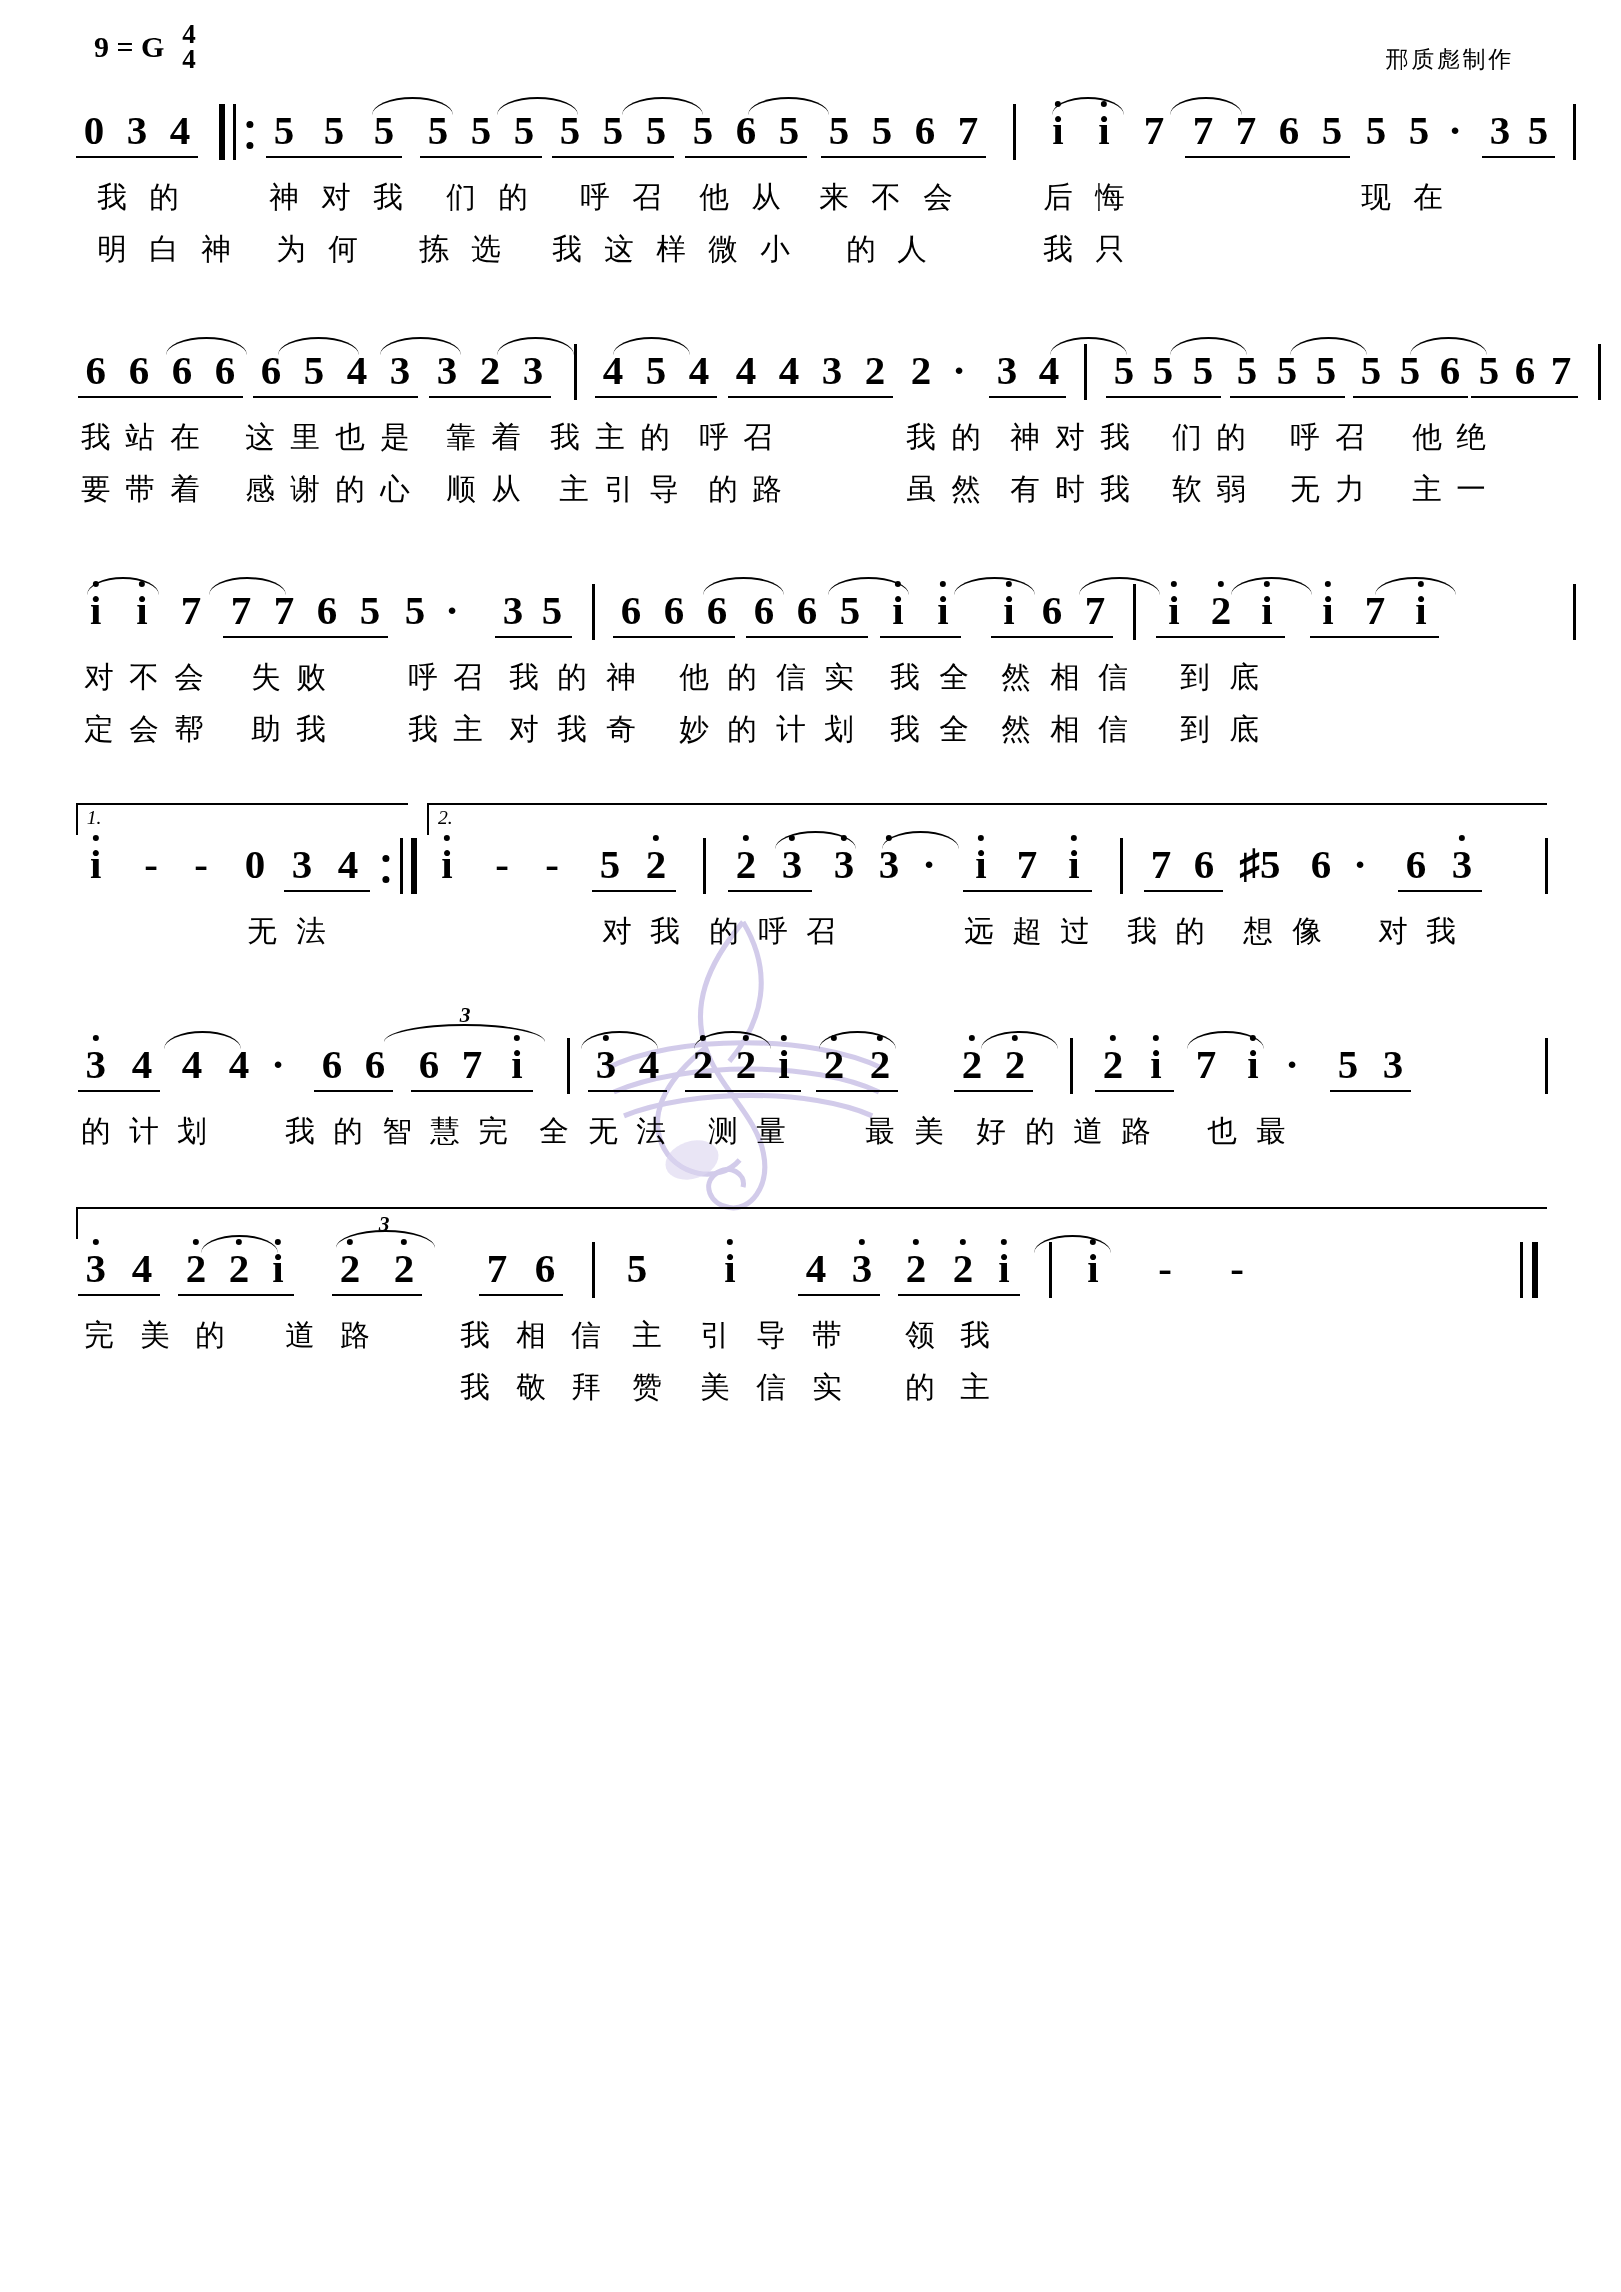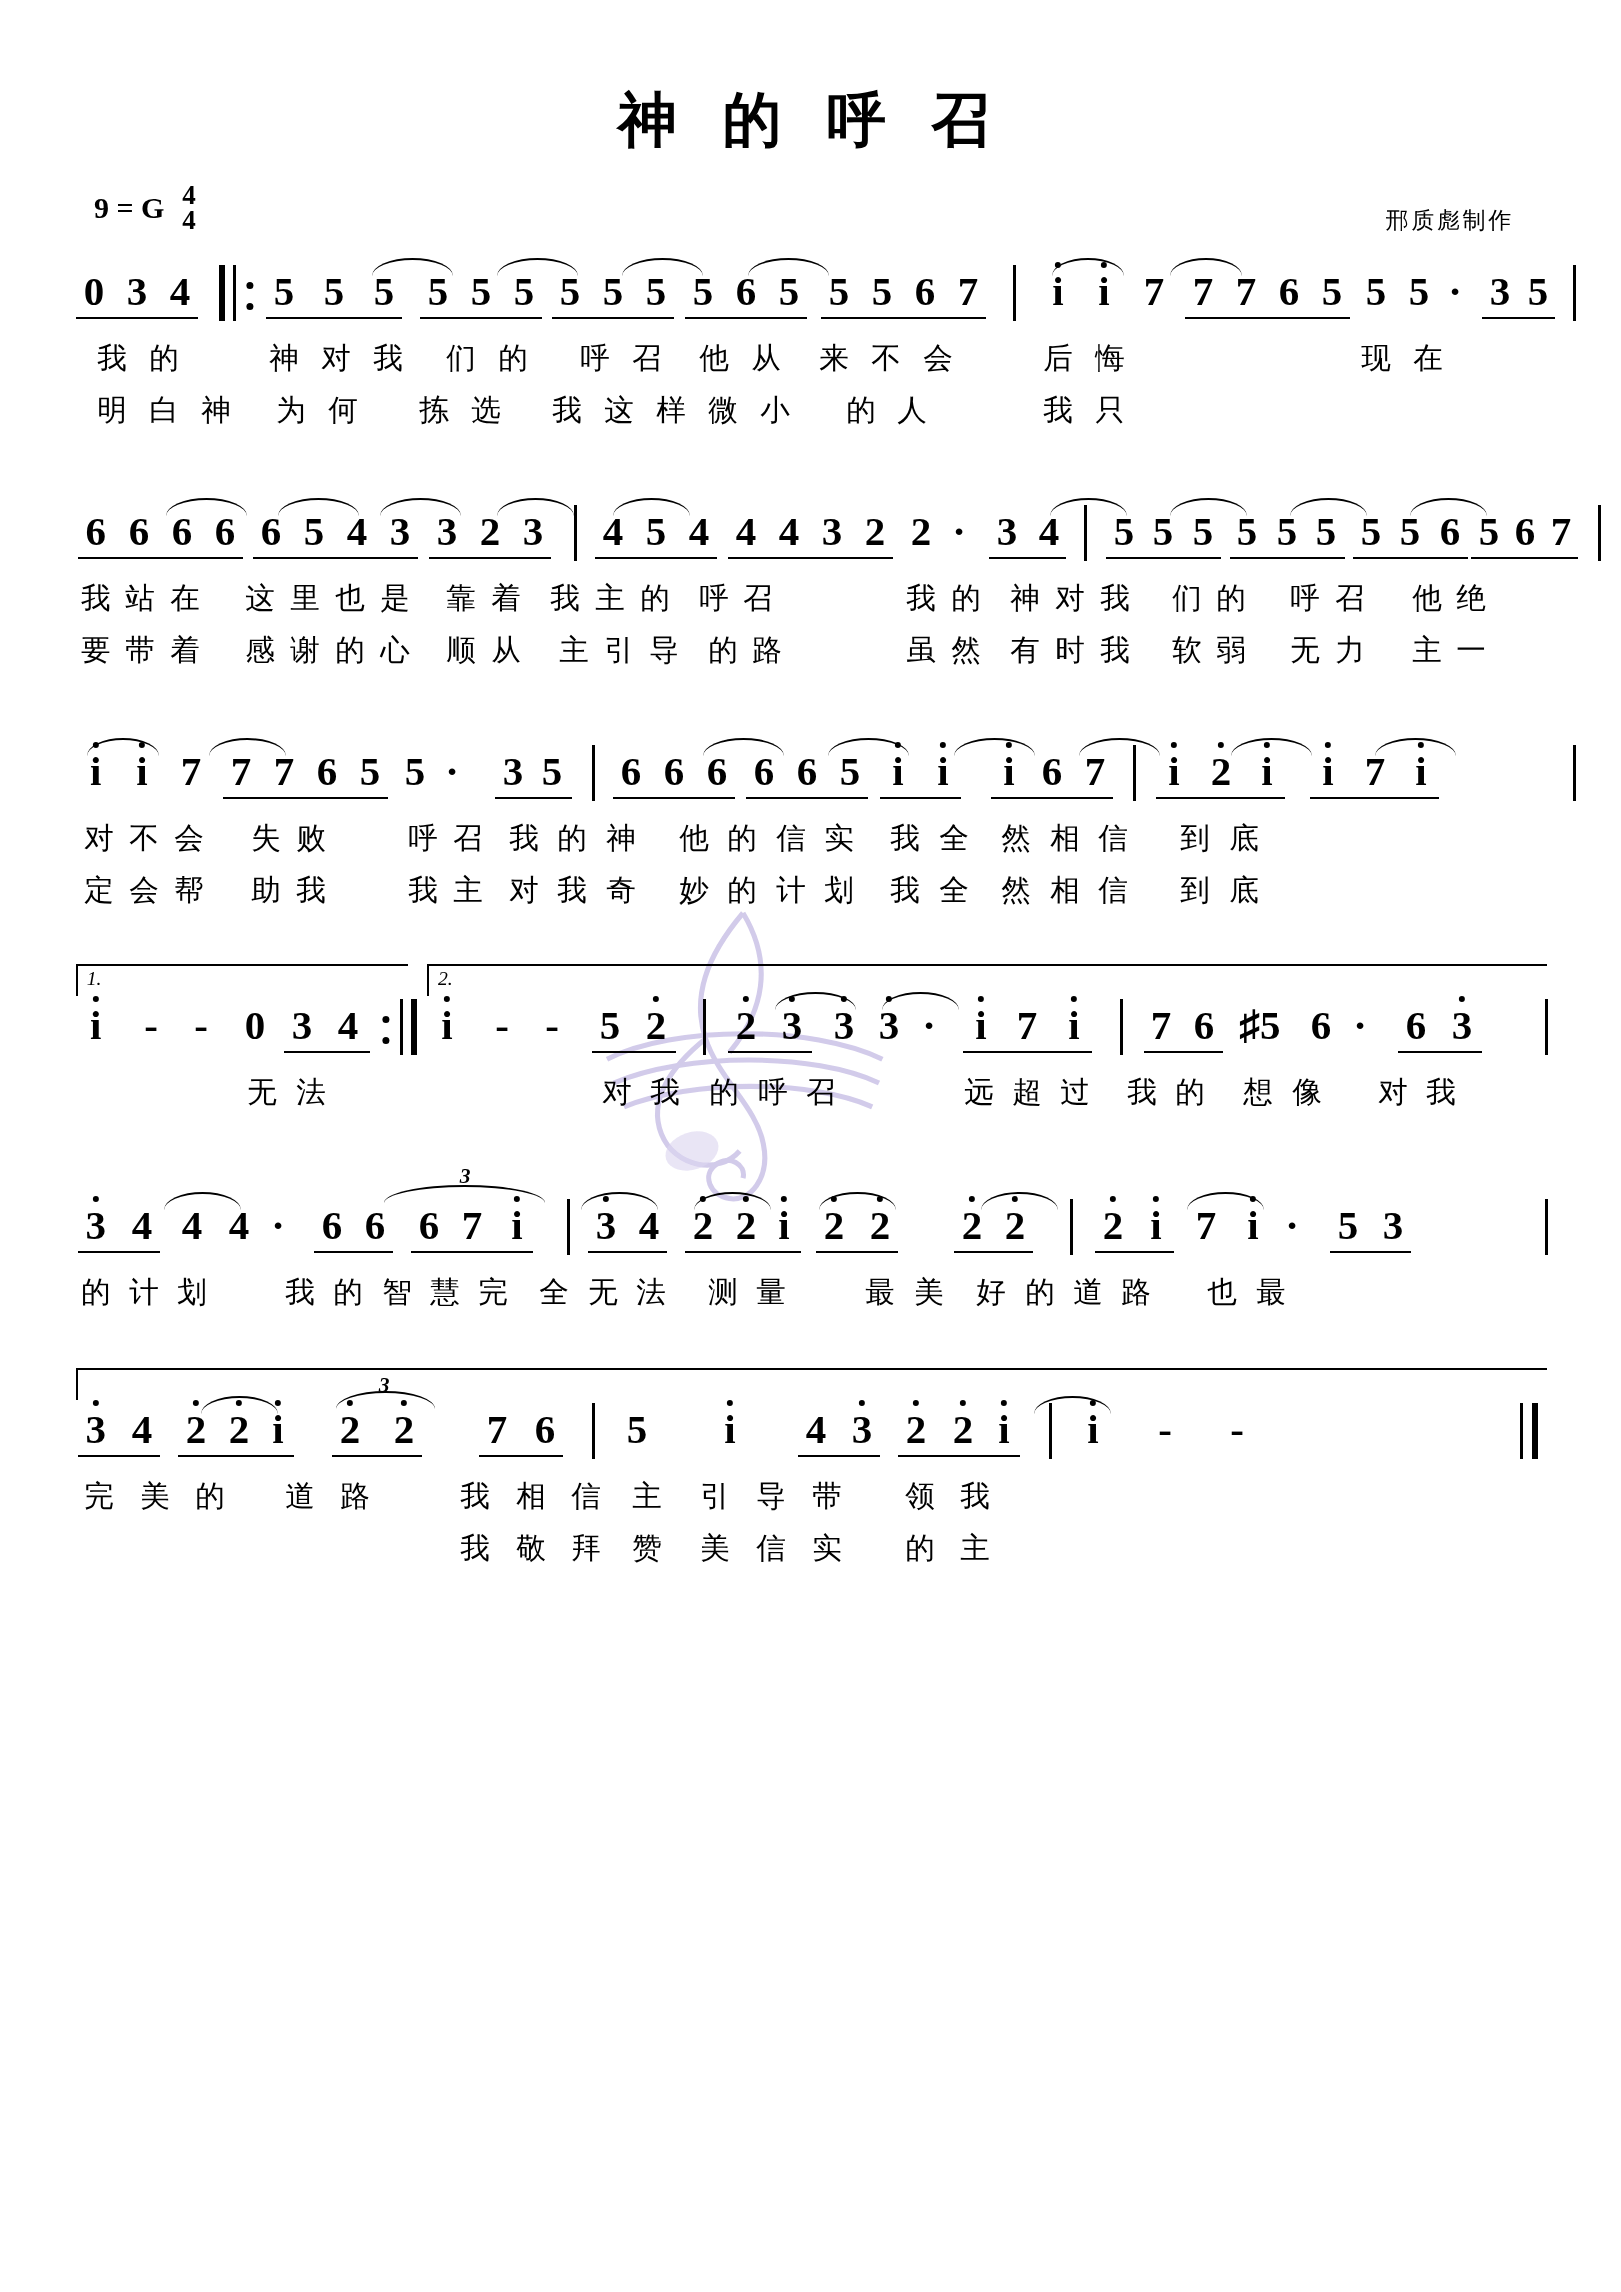--- a/index.html
+++ b/index.html
@@ -192,21 +192,20 @@
     font-size: 21.5px;
     font-style: italic;
     transform: translateX(-50%);
   }
 </style>
 </head>
 <body>
 
 <div class="sheet">
 
-  <div class="title">神 的 呼 召</div>
 
   <div class="header-row">
     <div class="keysig">
       <span>9 = G</span>
       <span class="frac">
         <span class="num">4</span>
         <span class="den">4</span>
       </span>
     </div>
     <div class="author">邢质彪制作</div>

